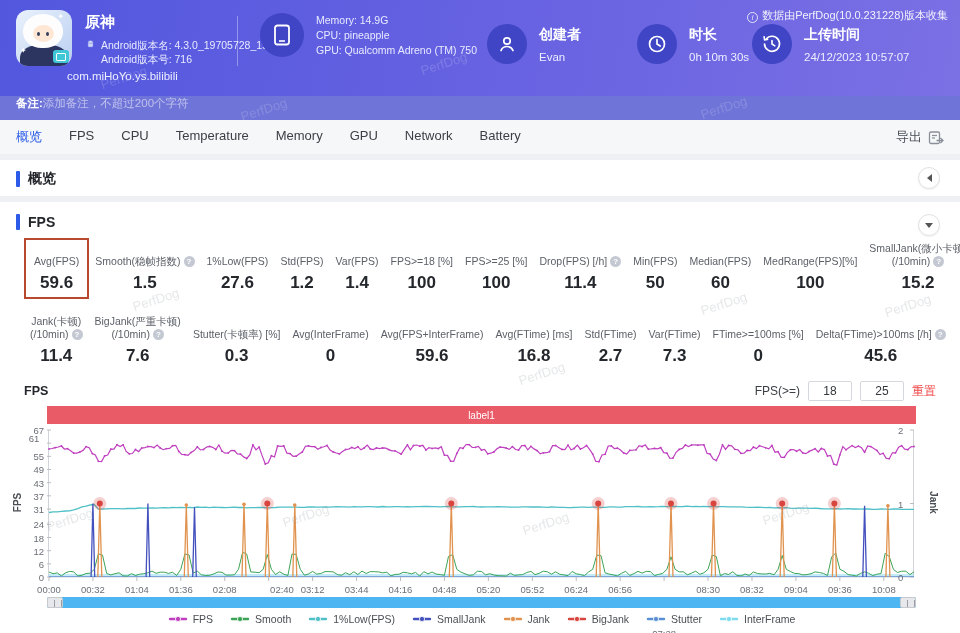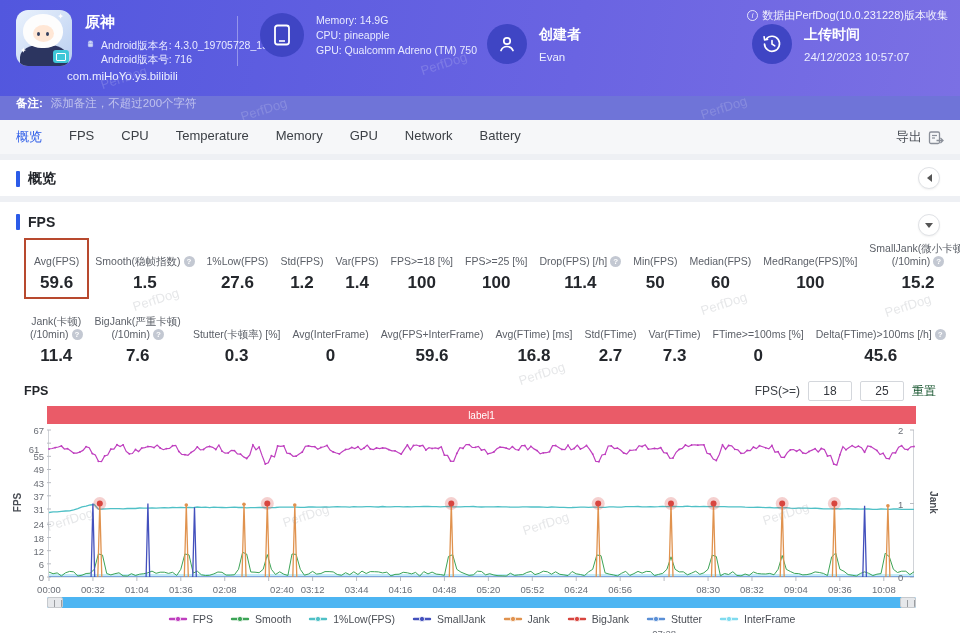--- a/index.html
+++ b/index.html
@@ -30,29 +30,29 @@
   .dev-block { position:absolute; left:260px; top:13px; display:flex; }
   .dev-info { margin-left:12px; }
   .dev-name { font-size:15px; font-weight:bold; display:flex; align-items:center; }
   .i-icon { display:inline-flex; width:13px; height:13px; border:1px solid rgba(255,255,255,.85); border-radius:50%;
             font-size:8px; font-style:italic; align-items:center; justify-content:center; margin-left:6px; font-weight:normal; }
   .dev-line { font-size:10.5px; line-height:15px; color:#e8eaff; }
   .meta-block { position:absolute; top:24px; display:flex; }
   .meta-text { margin-left:12px; }
   .meta-label { font-size:14px; font-weight:bold; padding-top:2px; }
   .meta-value { font-size:11.5px; margin-top:7px; color:#eceeff; }
-  .collect-info { position:absolute; right:12px; top:8px; font-size:11px; color:rgba(255,255,255,.9); display:flex; align-items:center; gap:4px; }
+  .collect-info { position:absolute; right:12px; top:8px; font-size:11px; color:rgba(255,255,255,.9); display:flex; align-items:flex-end; gap:4px; }
   .i-icon-sm { display:inline-flex; width:11px; height:11px; border:1px solid rgba(255,255,255,.8); border-radius:50%;
                font-size:7px; font-style:italic; align-items:center; justify-content:center; }
 
   
   .note-bar { width:960px; height:24px; background:#6f74d8; color:#fff; display:flex; 
               padding-left:16px; font-size:11.5px; }
   .note-label { font-weight:bold; }
-  .note-ph { color:rgba(255,255,255,.55); margin-left:8px; }
+  .note-ph { color:rgba(255,255,255,.55); }
 
   
   .tabs { width:960px; height:34px; background:#f6f7f9; display:flex; align-items:center; padding:0 16px; position:relative; }
   .tab { font-size:13px; color:#3c4046; margin-right:27px; cursor:pointer; }
   .tab.active { color:#2b5be8; }
   .export-wrap { position:absolute; right:16px; display:flex; align-items:center; gap:6px; color:#4a4f57; font-size:13px; }
 
   
   .card { width:960px; background:#fff; margin-top:6px; position:relative; }
   .sec-title-row { display:flex; align-items:center; padding:10px 16px 0 16px; }
@@ -77,21 +77,21 @@
   .help-ic { display:inline-flex; width:11px; height:11px; border-radius:50%; background:#c3c8d2; color:#fff;
              font-size:8px; align-items:center; justify-content:center; font-weight:bold; }
   .stat-value { font-size:17px; font-weight:bold; color:#24272c; margin-top:5px; }
 
   
   .chart-head { display:flex; align-items:center; padding:0 24px; margin-top:8px; height:22px; position:relative; }
   .chart-title { font-size:12.5px; font-weight:bold; color:#23262b; }
   .filter-wrap { position:absolute; right:24px; display:flex; align-items:center; gap:8px; }
   .filter-label { font-size:12px; color:#3c4046; }
   .fps-input { width:44px; height:20px; border:1px solid #d4d7dc; border-radius:2px; text-align:center; font-size:12px; color:#33363c; }
-  .reset-link { font-size:12px; color:#14532d; cursor:pointer; }
+  .reset-link { font-size:12px; color:#ef4444; cursor:pointer; }
 
   
   .label-band { margin:4px 0 0 47px; width:869px; height:18px; background:#ea5b68; color:#fff; font-size:10px;
                 display:flex; align-items:center; justify-content:center; }
   .chart-zone { position:relative; margin-left:24px; width:912px; height:200px; margin-top:1px; }
   .ytick-l { position:absolute; width:20px; text-align:right; font-size:9.5px; color:#6a6e76; }
   .ytick-r { position:absolute; left:874px; width:16px; text-align:left; font-size:9.5px; color:#6a6e76; }
   .axis-label { position:absolute; font-size:10px; color:#4a4e55; font-weight:bold; }
   .axis-fps { left:-16px; top:72px; transform:rotate(-90deg); }
   .axis-jank { left:898px; top:72px; transform:rotate(90deg); }
@@ -164,20 +164,32 @@
             <circle cx="10" cy="7" r="3.2" fill="none" stroke="#fff" stroke-width="1.7"></circle>
             <path d="M4 16.5c1.2-3 3.5-4 6-4s4.8 1 6 4" fill="none" stroke="#fff" stroke-width="1.7" stroke-linecap="round"></path>
           </svg>
       </div>
       <div class="meta-text">
         <div class="meta-label">创建者</div>
         <div class="meta-value">Evan</div>
       </div>
     </div>
 
+    <div class="meta-block" style="left:637px;">
+      <div class="circle-ic" style="width:40px;height:40px;">
+        <svg width="22" height="22" viewBox="0 0 22 22">
+            <circle cx="11" cy="11" r="7.5" fill="none" stroke="#fff" stroke-width="1.7"></circle>
+            <path d="M11 6.5V11l3.2 2" fill="none" stroke="#fff" stroke-width="1.7" stroke-linecap="round"></path>
+          </svg>
+      </div>
+      <div class="meta-text">
+        <div class="meta-label">时长</div>
+        <div class="meta-value">0h 10m 30s</div>
+      </div>
+    </div>
 
     <div class="meta-block" style="left:752px;">
       <div class="circle-ic" style="width:40px;height:40px;">
         <svg width="22" height="22" viewBox="0 0 22 22">
             <path d="M5.2 6A7.5 7.5 0 1 1 3.5 11" fill="none" stroke="#fff" stroke-width="1.7" stroke-linecap="round"></path>
             <path d="M3 3.2L3.6 7l3.6-.8" fill="none" stroke="#fff" stroke-width="1.6" stroke-linejoin="round"></path>
             <path d="M11 7.5V11l2.8 1.8" fill="none" stroke="#fff" stroke-width="1.6" stroke-linecap="round"></path>
           </svg>
       </div>
       <div class="meta-text">
@@ -616,21 +628,21 @@
           <circle cx="829.9" cy="25.4" r="0.9" fill="#bf3fbf"></circle>
           <circle cx="836.1" cy="28.3" r="0.9" fill="#bf3fbf"></circle>
           <circle cx="842.3" cy="33.7" r="0.9" fill="#bf3fbf"></circle>
           <circle cx="848.5" cy="27.8" r="0.9" fill="#bf3fbf"></circle>
           <circle cx="854.6" cy="20.7" r="0.9" fill="#bf3fbf"></circle>
           <circle cx="860.8" cy="24.7" r="0.9" fill="#bf3fbf"></circle>
           <circle cx="867.0" cy="21.5" r="0.9" fill="#bf3fbf"></circle>
         </svg>
       <div id="yticks-left">
           <div class="ytick-l" style="top: 0px;">67</div>
-          <div class="ytick-l" style="top: 19px; text-align: center;">61</div>
+          <div class="ytick-l" style="top: 8px; text-align: center;">61</div>
           <div class="ytick-l" style="top: 26.3284px;">55</div>
           <div class="ytick-l" style="top: 39.4925px;">49</div>
           <div class="ytick-l" style="top: 52.6567px;">43</div>
           <div class="ytick-l" style="top: 65.8209px;">37</div>
           <div class="ytick-l" style="top: 78.9851px;">31</div>
           <div class="ytick-l" style="top: 94.3433px;">24</div>
           <div class="ytick-l" style="top: 107.507px;">18</div>
           <div class="ytick-l" style="top: 120.672px;">12</div>
           <div class="ytick-l" style="top: 133.836px;">6</div>
           <div class="ytick-l" style="top: 147px;">0</div>

